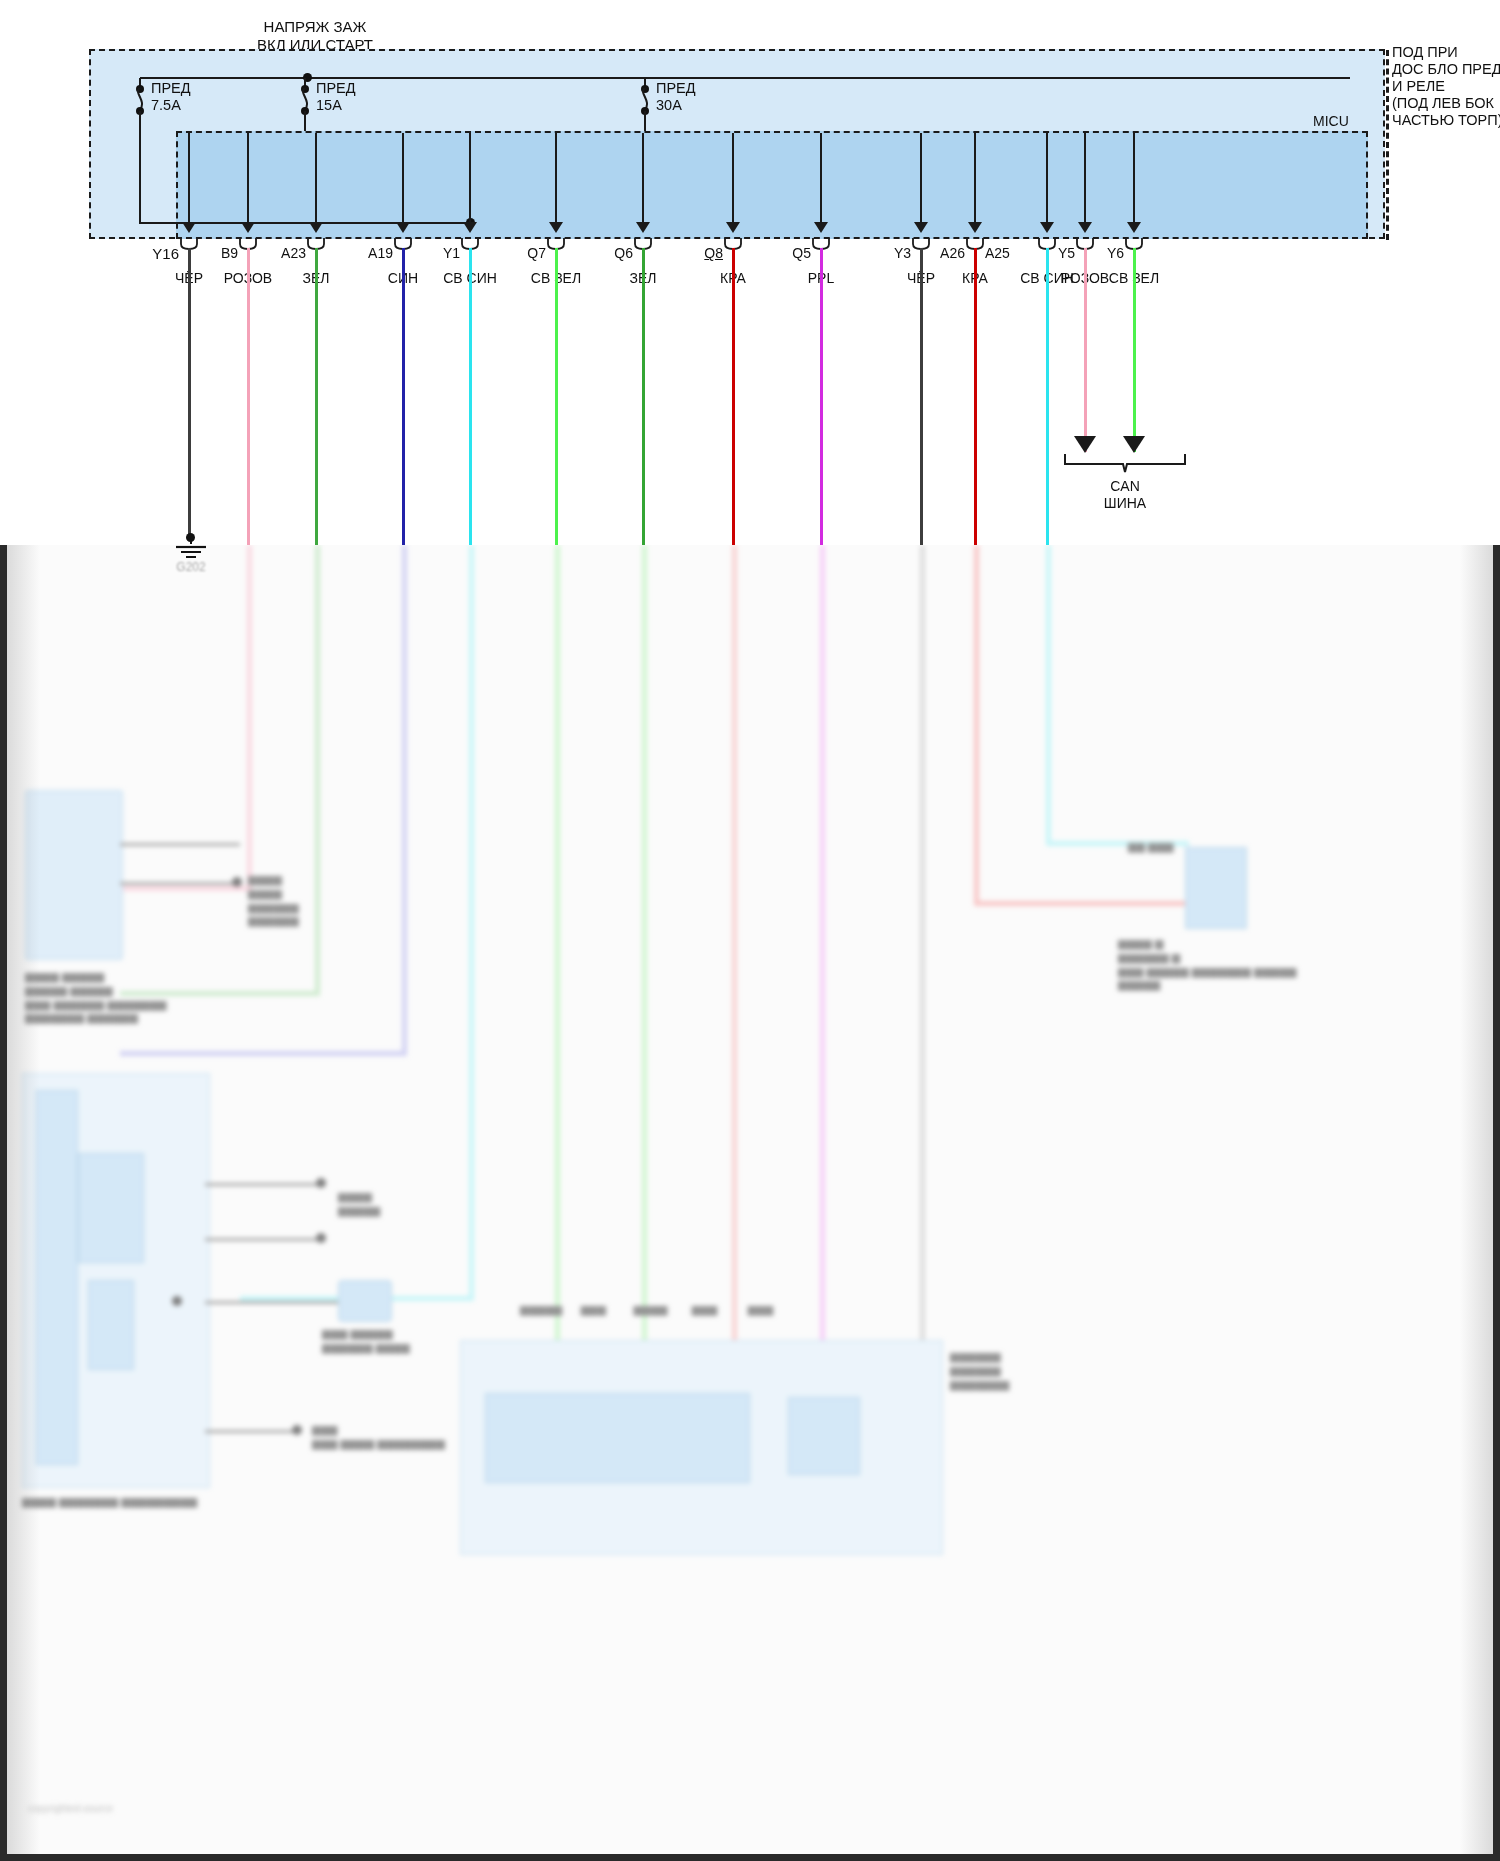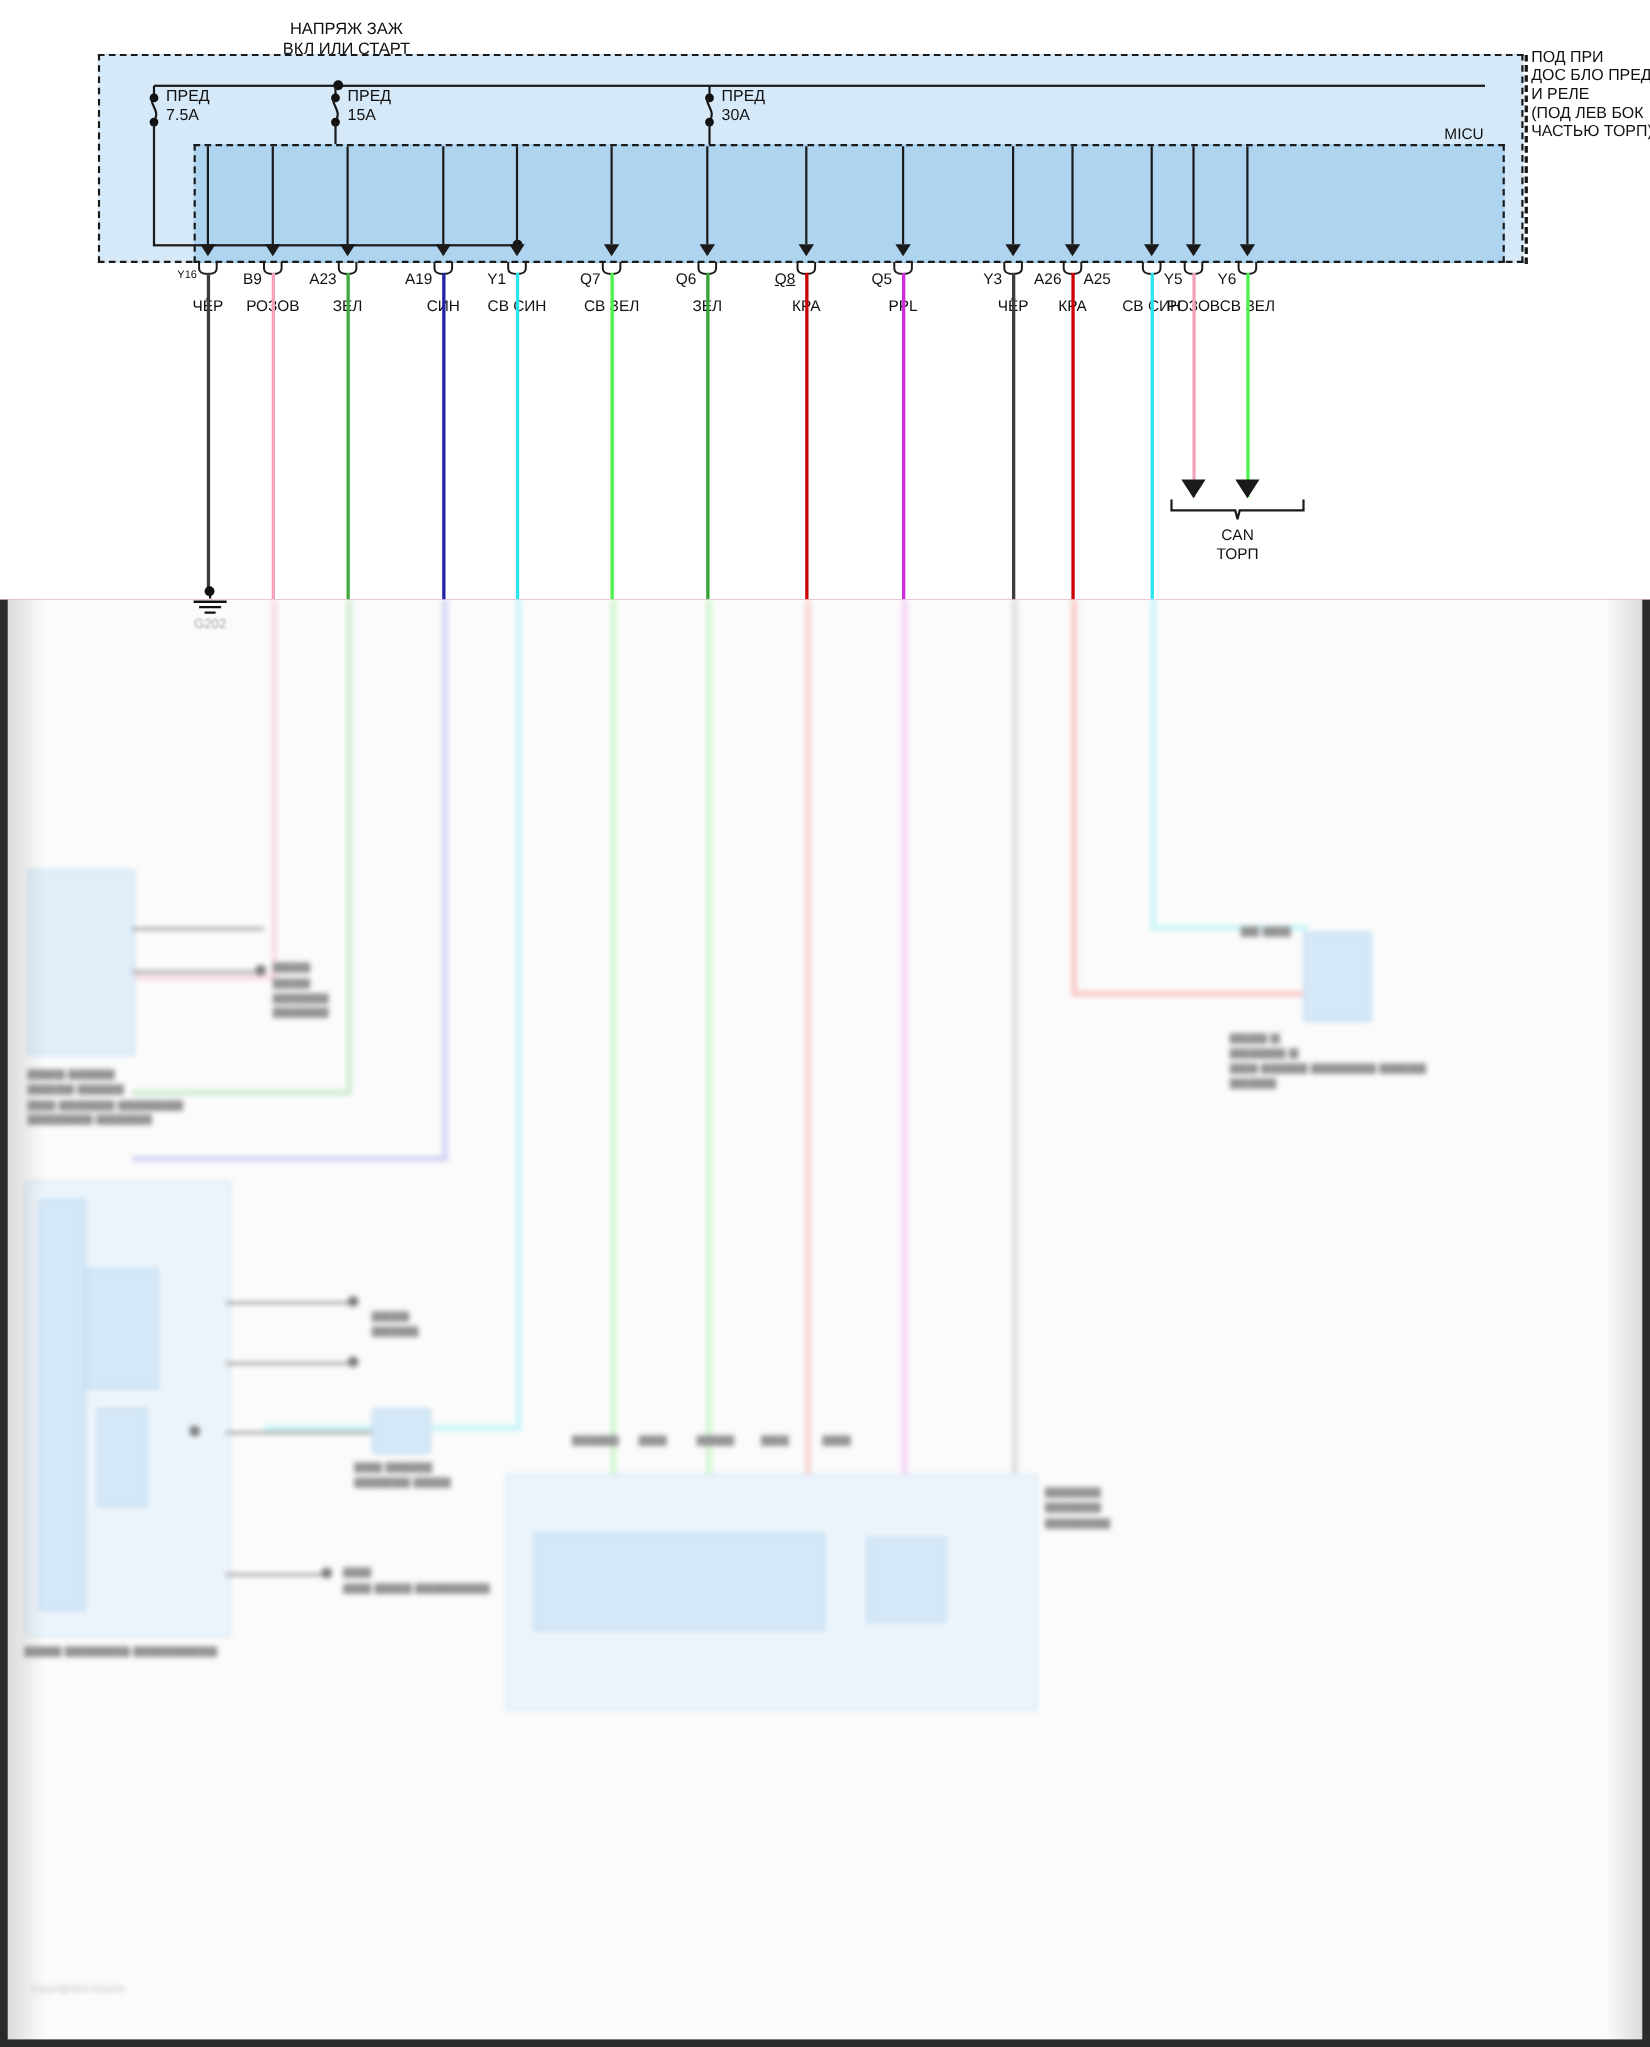--- a/index.html
+++ b/index.html
@@ -204,21 +204,21 @@
 
     <div class="hline" style="left:139px; top:222px; width:332px;"></div>
     <div class="dot" style="left:466px; top:218px;"></div>
 
     <div id="pins">
         <div class="vline" style="left: 188px; top: 133px; height: 89px;"></div>
         <div class="arrow-down" style="left: 182px; top: 222px;"></div>
         <svg width="20" height="14" viewBox="0 0 20 14" style="position: absolute; left: 179px; top: 238px;">
           <path d="M2 0 L2 6 Q2 11 10 11 Q18 11 18 6 L18 0" stroke="#1a1a1a" stroke-width="1.8" fill="none"></path>
         </svg>
-        <div class="lbl" style="left: 127px; top: 245px; width: 52px; text-align: right; font-size: 10px;">Y16</div>
+        <div class="lbl" style="left: 127px; top: 245px; width: 52px; text-align: right; font-size: 15px;">Y16</div>
         <div class="lbl c" style="left: 141px; top: 270px; width: 96px; font-size: 14px;">ЧЁР</div>
         <div class="wire" style="left: 188px; top: 248px; background: rgb(61, 61, 61); height: 290px;"></div>
         <div class="vline" style="left: 247px; top: 133px; height: 89px;"></div>
         <div class="arrow-down" style="left: 241px; top: 222px;"></div>
         <svg width="20" height="14" viewBox="0 0 20 14" style="position: absolute; left: 238px; top: 238px;">
           <path d="M2 0 L2 6 Q2 11 10 11 Q18 11 18 6 L18 0" stroke="#1a1a1a" stroke-width="1.8" fill="none"></path>
         </svg>
         <div class="lbl" style="left: 186px; top: 245px; width: 52px; text-align: right; font-size: 14px;">B9</div>
         <div class="lbl c" style="left: 200px; top: 270px; width: 96px; font-size: 14px;">РОЗОВ</div>
         <div class="wire" style="left: 247px; top: 248px; background: rgb(244, 162, 184); height: 297px;"></div>
@@ -319,21 +319,21 @@
         <div class="lbl" style="left: 1072px; top: 245px; width: 52px; text-align: right; font-size: 14px;">Y6</div>
         <div class="lbl c" style="left: 1086px; top: 270px; width: 96px; font-size: 14px;">СВ ЗЕЛ</div>
         <div class="wire" style="left: 1133px; top: 248px; background: rgb(76, 242, 76); height: 204px;"></div>
         <div class="arrow-down" style="left: 1123px; top: 436px; border-left-width: 11px; border-right-width: 11px; border-top-width: 17px;"></div>
       </div>
 
     <svg class="can-bracket" style="left:1063px; top:452px;" width="125" height="22" viewBox="0 0 125 22">
       <path d="M2 2 L2 12 L60 12 L62 20 L64 12 L122 12 L122 2" stroke="#1a1a1a" stroke-width="2" fill="none"></path>
     </svg>
     <div class="lbl c" style="left:1050px; top:478px; width:150px; font-size:14px;">CAN
-ТОРП</div>
+ШИНА</div>
 
     <div class="dot" style="left:186px; top:533px;"></div>
   </div>
 
   <div id="bottom-area">
     <div id="blurwrap">
 
       <div class="lw" style="left:247px; top:0; width:5px; height:345px; background:#f9c5d3;"></div>
       <div class="lw" style="left:120px; top:341px; width:132px; height:5px; background:#f9c5d3;"></div>
 

